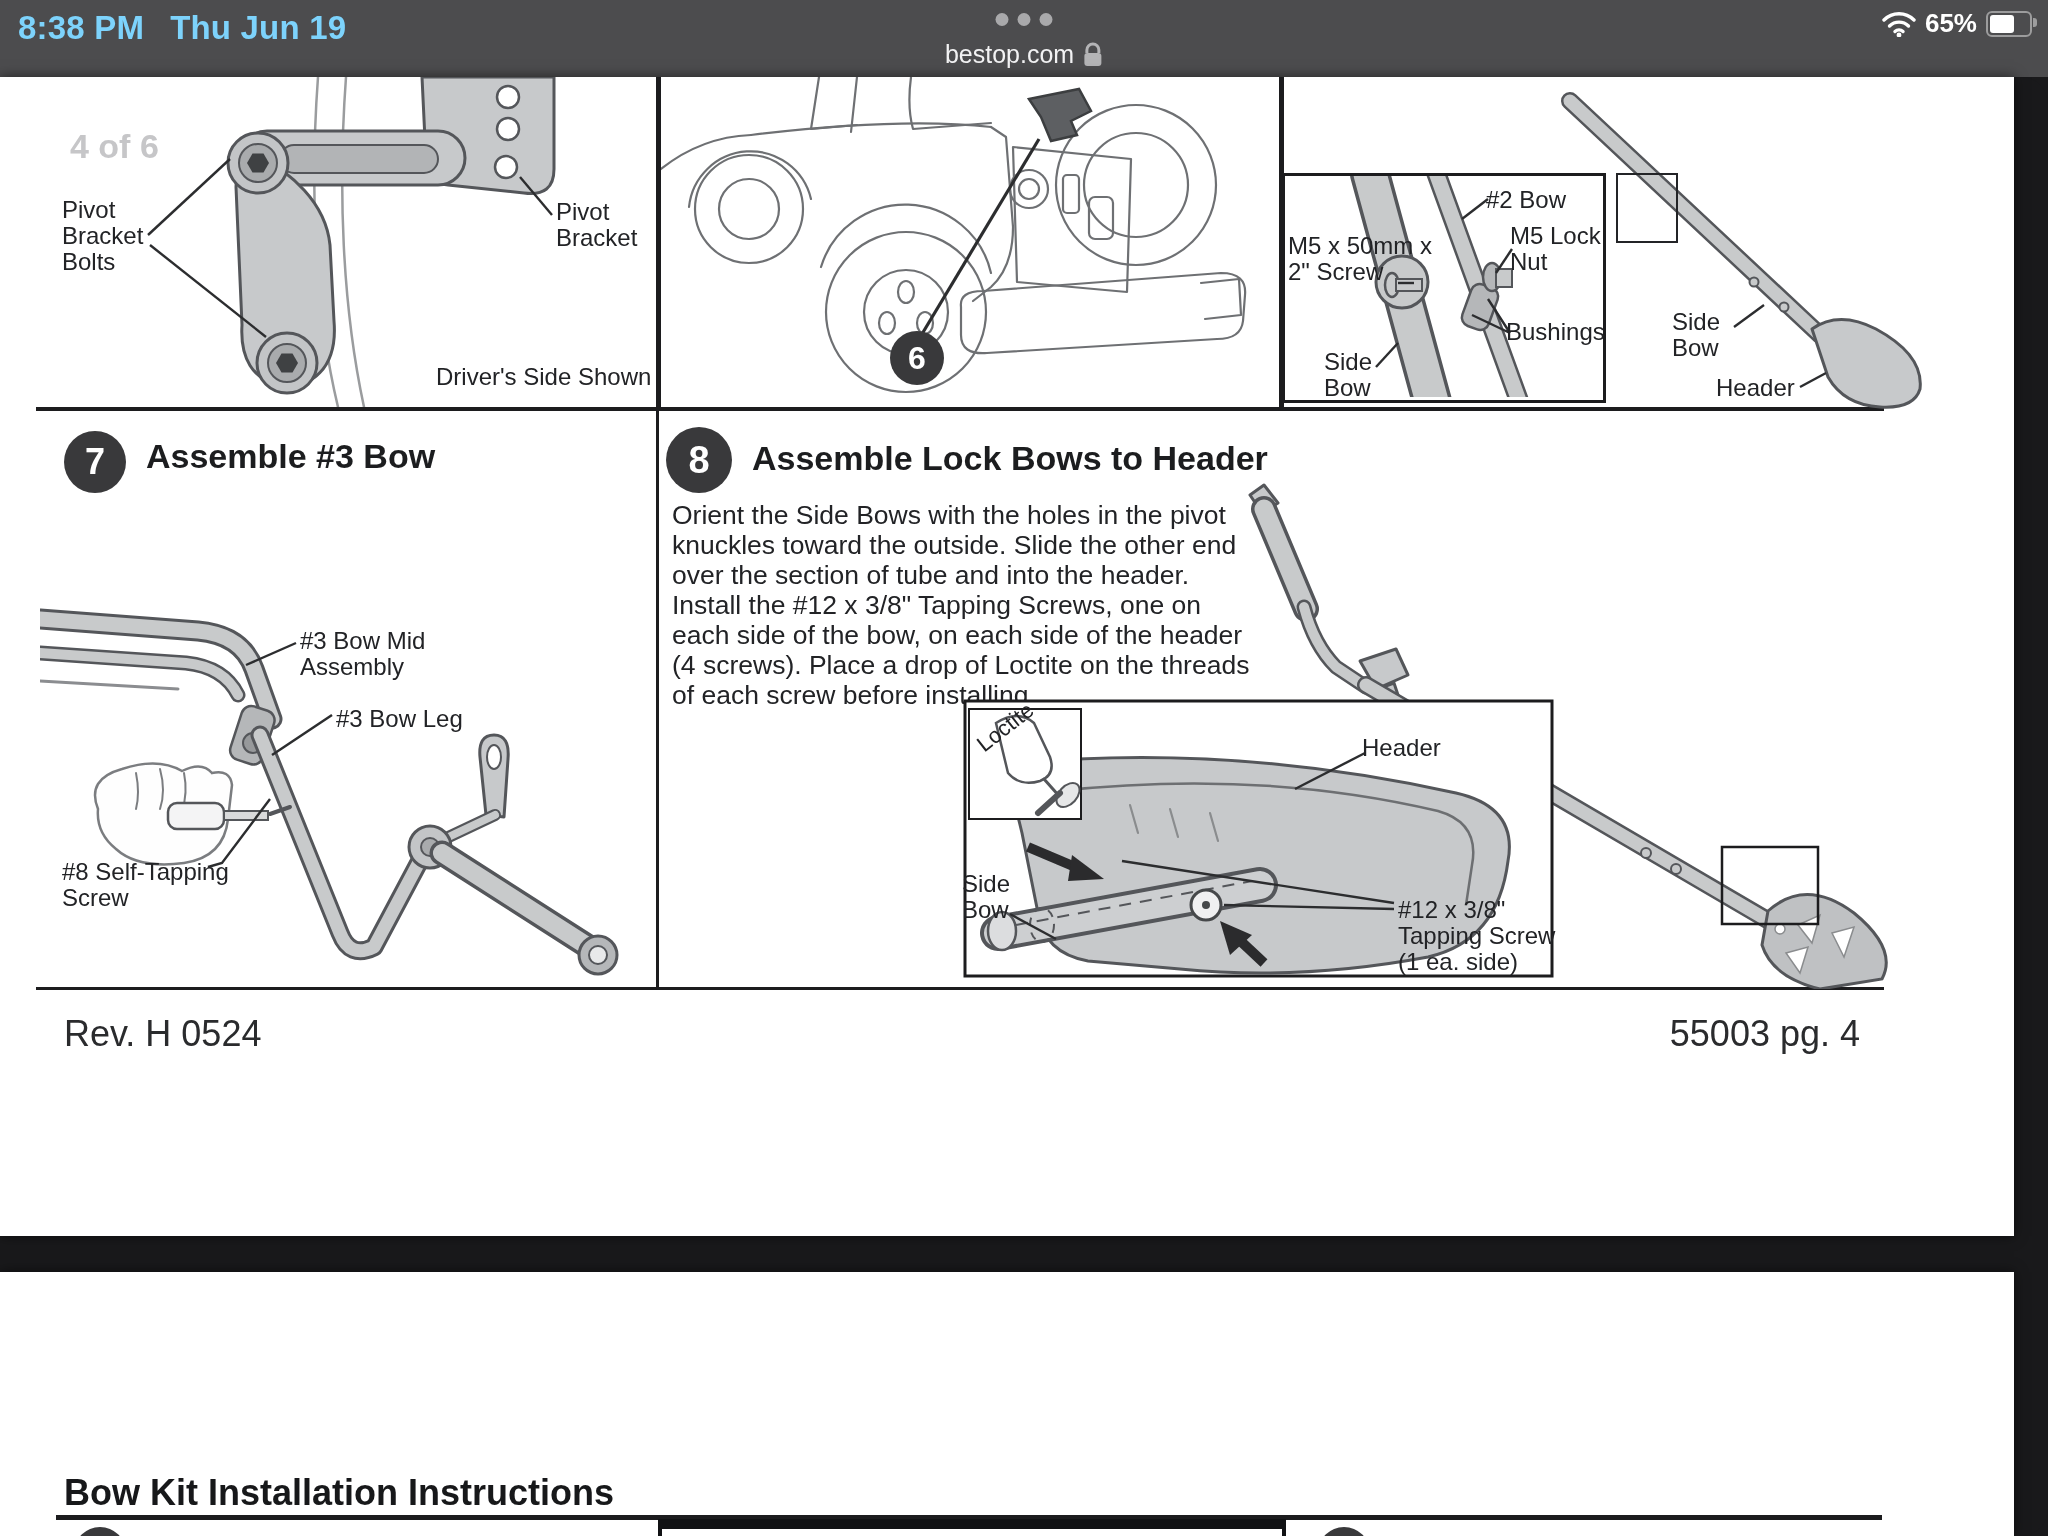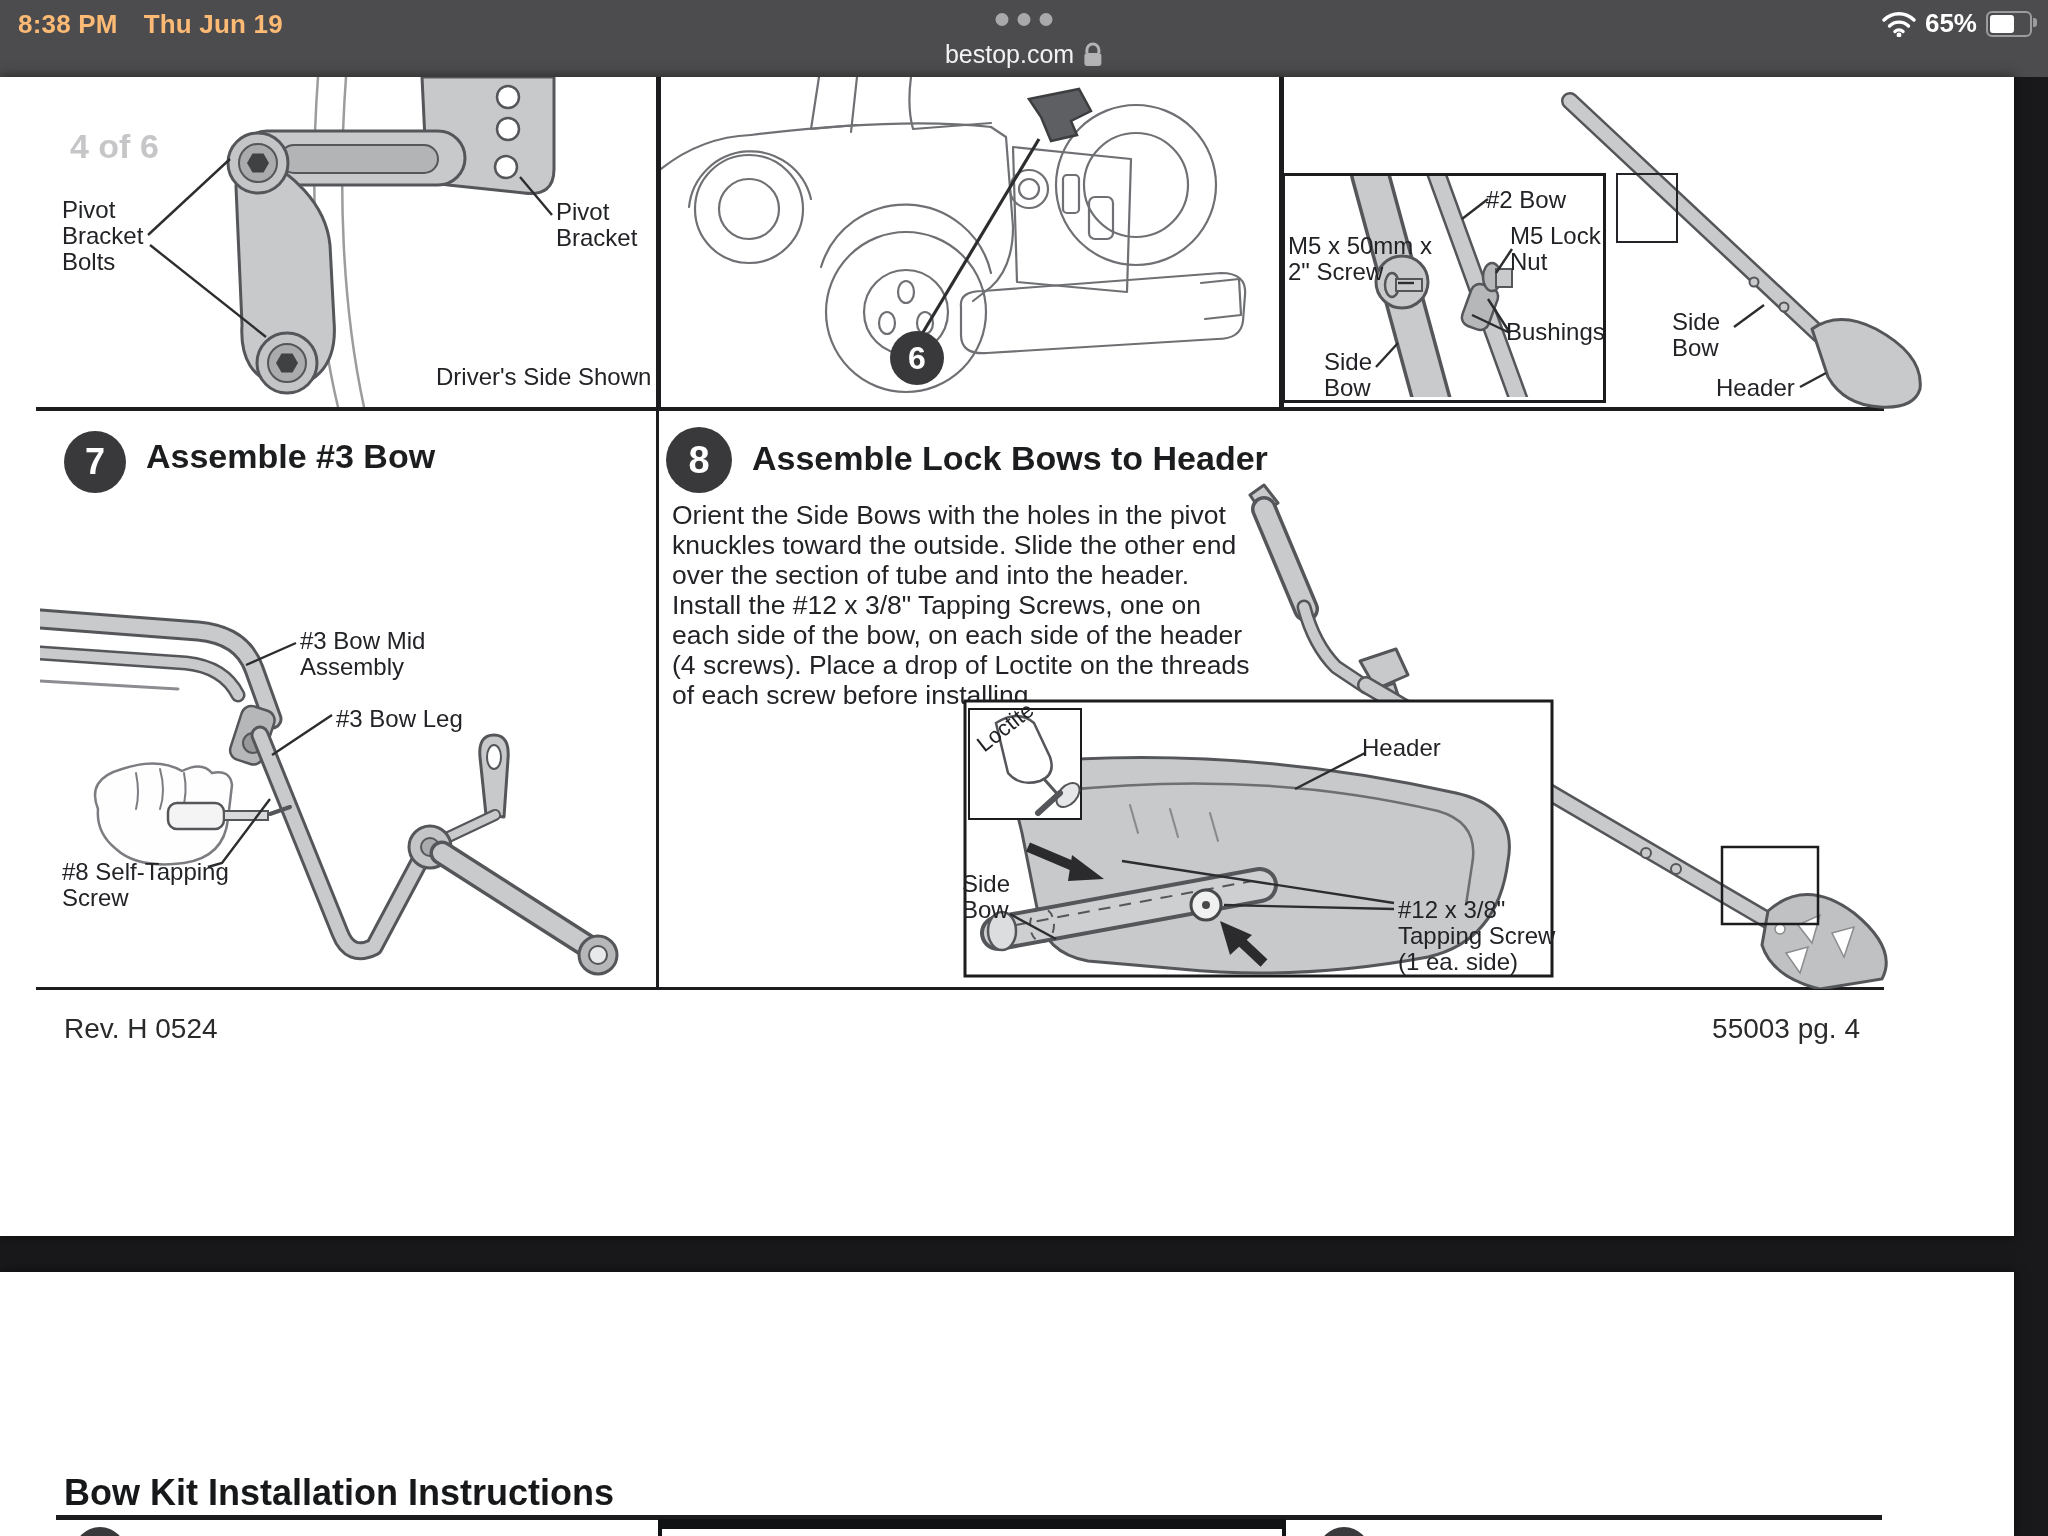--- a/index.html
+++ b/index.html
@@ -1,21 +1,21 @@
 <!DOCTYPE html>
 <html><head>
 <meta charset="utf-8">
 <style>
   html,body{margin:0;padding:0;}
   body{width:2048px;height:1536px;overflow:hidden;background:#19191b;
        font-family:"Liberation Sans",sans-serif;-webkit-font-smoothing:antialiased;}
   .screen{position:absolute;inset:0;}
   
   .chrome{position:absolute;left:0;top:0;width:2048px;height:77px;background:#4c4c4e;}
-  .status-left{position:absolute;left:18px;top:9px;color:#fdba74;font-size:26px;font-weight:600;letter-spacing:.2px;}
+  .status-left{position:absolute;left:18px;top:9px;color:#7dd3fc;font-size:33px;font-weight:600;letter-spacing:.2px;}
   .status-left .date{margin-left:26px;font-weight:600;}
   .tab-dots{position:absolute;left:50%;top:13px;transform:translateX(-50%);display:flex;gap:9px;}
   .tab-dots i{width:13px;height:13px;border-radius:50%;background:#a9a9ab;display:block;}
   .url-row{position:absolute;left:50%;top:40px;transform:translateX(-50%);display:flex;align-items:center;gap:9px;
            color:#f2f2f3;font-size:25px;}
   .status-right{position:absolute;right:16px;top:8px;display:flex;align-items:center;gap:9px;color:#fff;font-size:26px;font-weight:600;}
   .batt{width:42px;height:22px;border:2px solid rgba(255,255,255,.45);border-radius:6px;position:relative;}
   .batt .fill{position:absolute;left:2px;top:2px;bottom:2px;width:24px;background:#fff;border-radius:3px;}
   .batt .nub{position:absolute;right:-7px;top:5px;width:4px;height:9px;background:rgba(255,255,255,.45);border-radius:0 3px 3px 0;}
   
@@ -24,21 +24,21 @@
   .pg4{top:0;height:1159px;}
   .pg5{top:1195px;height:264px;}
   
   .lbl{position:absolute;font-size:24px;line-height:26px;color:#222326;white-space:pre-line;}
   .cap{position:absolute;font-size:24px;color:#222326;white-space:nowrap;}
   .pgind{position:absolute;font-size:34px;font-weight:bold;color:#c6c6c8;}
   .stepnum{position:absolute;background:#39393b;color:#fff;border-radius:50%;
            display:flex;align-items:center;justify-content:center;font-weight:bold;}
   .steptitle{position:absolute;font-size:34px;font-weight:bold;color:#1c1d1f;white-space:nowrap;}
   .bodytext{position:absolute;font-size:26.5px;line-height:31px;color:#222326;}
-  .foot{position:absolute;font-size:28px;color:#2a2b2d;}
+  .foot{position:absolute;font-size:36px;color:#2a2b2d;}
   .hline{position:absolute;background:#1c1c1e;}
   .vline{position:absolute;background:#1c1c1e;}
   .midpanel{position:absolute;left:656px;top:0;width:618px;height:330px;
             border-left:5px solid #1c1c1e;border-right:5px solid #1c1c1e;}
   .insetbox{position:absolute;border:3px solid #1c1c1e;}
   .callout{position:absolute;border:2.5px solid #232427;}
   .figsvg{position:absolute;}
   .p5title{position:absolute;font-size:36px;font-weight:bold;color:#17181a;white-space:nowrap;}
   .p5panel{position:absolute;left:658px;top:247px;width:620px;height:60px;background:#fff;
            border-top:10px solid #111214;border-left:4px solid #111214;border-right:4px solid #111214;}

